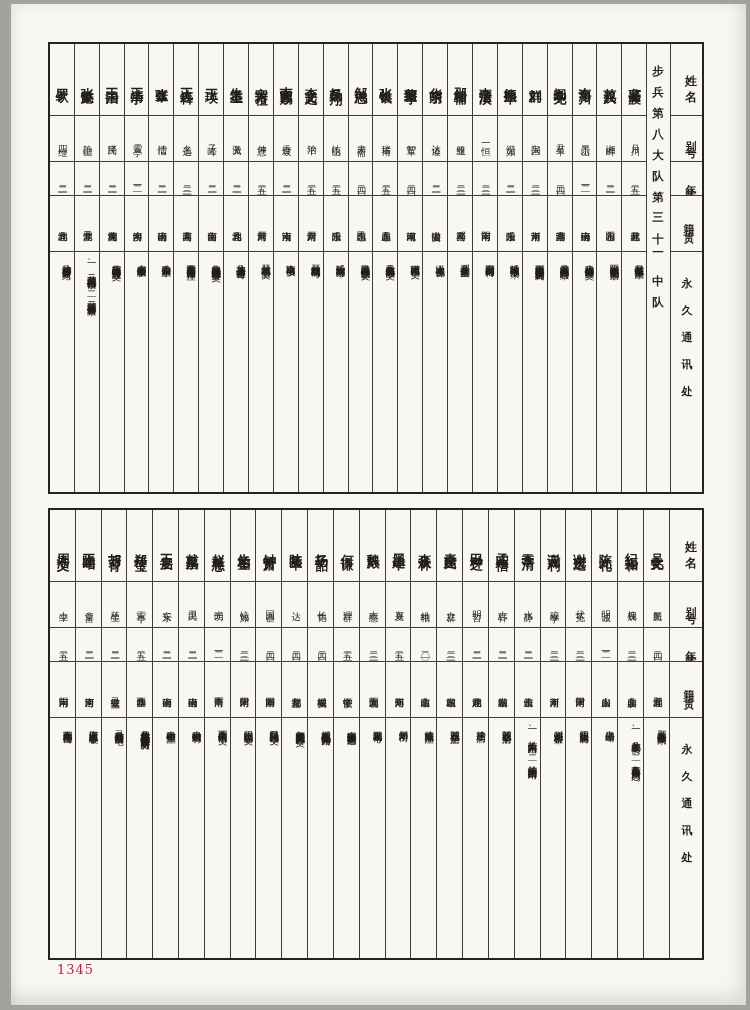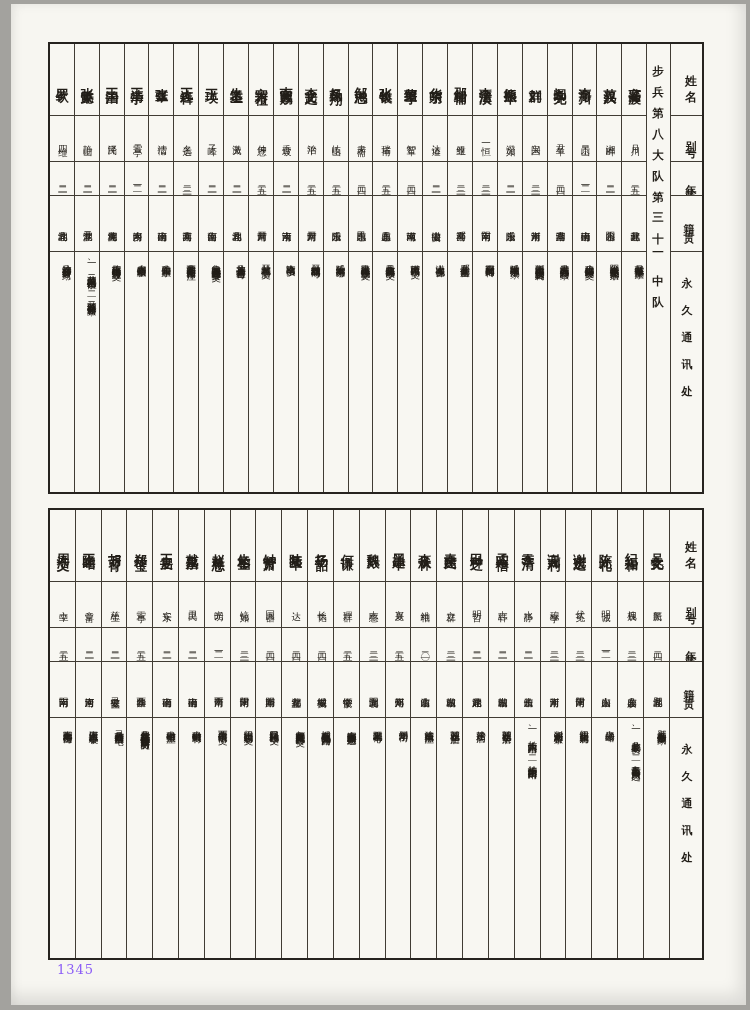--- a/index.html
+++ b/index.html
@@ -41,21 +41,21 @@
   .header .c-age    { font-size:11px; letter-spacing:4px; }
   .header .c-origin { font-size:11px; letter-spacing:10px; line-height:26px; }
   .header .c-address{ font-size:11px; letter-spacing:27px; line-height:26px; padding-top:16px; text-align:start; }
   .section .cell-full {
     flex:1 1 auto; border-bottom:none;
     font-size:11.5px; font-weight:700; letter-spacing:21px; line-height:24px;
     padding-top:12px; text-align:start;
   }
   .pagenum {
     position:absolute; left:46px; bottom:28px;
-    font-size:13px; letter-spacing:1px; color:#8b5cf6;
+    font-size:13px; letter-spacing:1px; color:#be185d;
     font-family:"DejaVu Serif","Liberation Serif",serif;
     writing-mode:horizontal-tb;
   }
 </style>
 </head>
 <body>
 
 <div class="page">
   <div class="rtable" id="table-top">
       <div class="col header">

